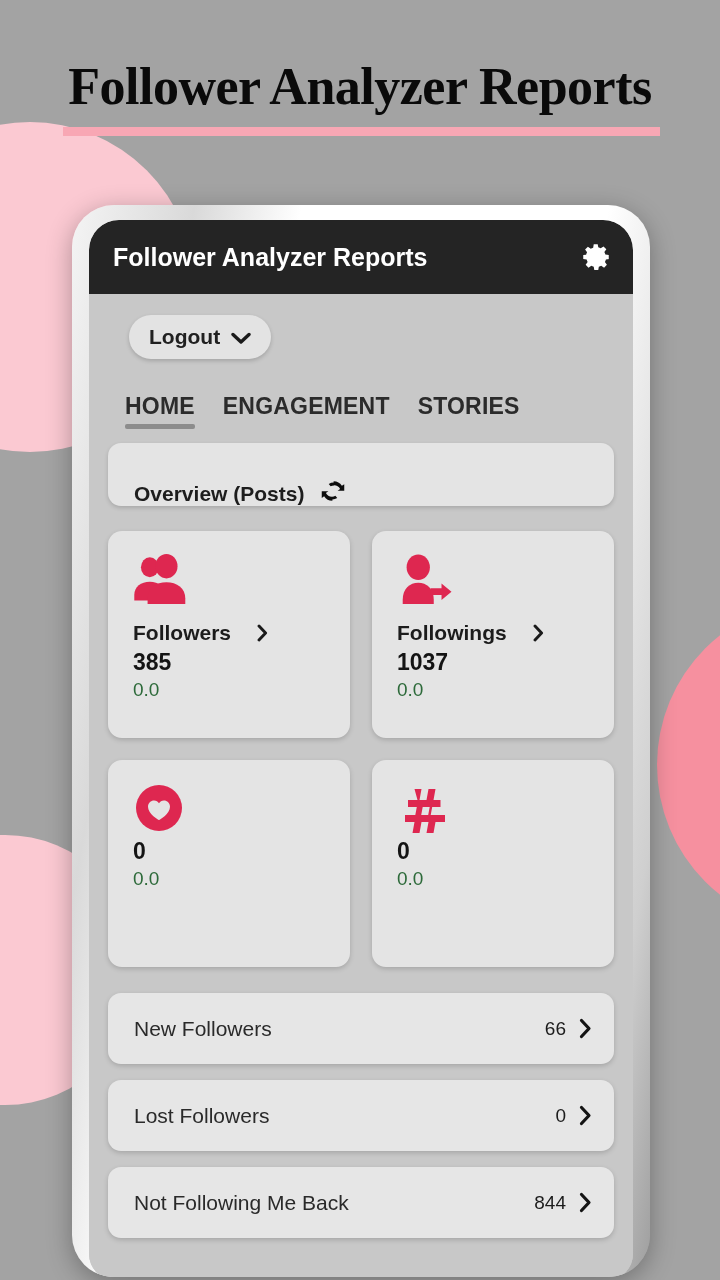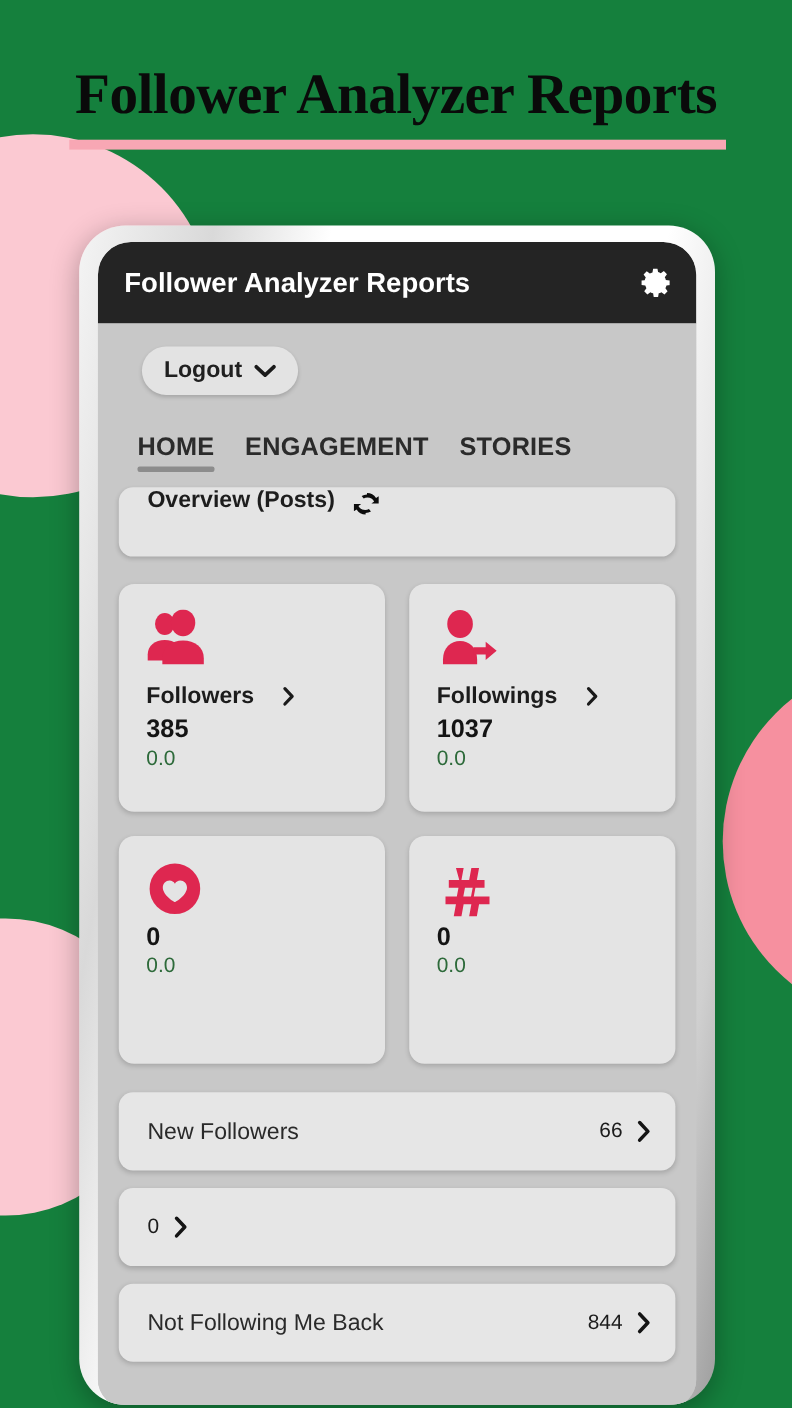--- a/index.html
+++ b/index.html
@@ -9,21 +9,21 @@
     height: 1280px;
     overflow: hidden;
     background: #ffffff;
     font-family: "Liberation Sans", sans-serif;
   }
 
   #page {
     position: relative;
     width: 720px;
     height: 1280px;
-    background: #15803d;
+    background: #a3a3a3;
     overflow: hidden;
   }
 
   
   .bg-circle { position: absolute; border-radius: 50%; }
   #circle-top-left {
     width: 330px; height: 330px;
     left: -135px; top: 122px;
     background: #FBC9D2;
   }
@@ -151,21 +151,21 @@
   }
 
   
   #overview-bar {
     margin: 14px 19px 0 19px;
     height: 63px;
     border-radius: 13px;
     background: #e4e4e4;
     box-shadow: 0 2px 4px rgba(0,0,0,0.16);
     display: flex;
-    align-items: flex-start;
+    align-items: flex-end;
     padding-left: 26px;
     gap: 14px;
     cursor: pointer;
   }
   #overview-label { font-size: 21px; font-weight: bold; color: #1d1d1d; }
   #refresh-icon { width: 30px; height: 30px; }
 
   
   #stats-grid {
     display: grid;
@@ -335,20 +335,21 @@
             <span class="list-row-label">New Followers</span>
             <span class="list-row-count">66</span>
             <span class="chev-right">
               <svg viewBox="0 0 13 21" width="13" height="21">
                 <path d="M2.5 2.5 L10 10.5 L2.5 18.5" stroke="#141414" stroke-width="3.2" fill="none" stroke-linecap="round" stroke-linejoin="round"></path>
               </svg>
             </span>
           </div>
 
           <div class="list-row">
+            <span class="list-row-label">Lost Followers</span>
             <span class="list-row-count">0</span>
             <span class="chev-right">
               <svg viewBox="0 0 13 21" width="13" height="21">
                 <path d="M2.5 2.5 L10 10.5 L2.5 18.5" stroke="#141414" stroke-width="3.2" fill="none" stroke-linecap="round" stroke-linejoin="round"></path>
               </svg>
             </span>
           </div>
 
           <div class="list-row">
             <span class="list-row-label">Not Following Me Back</span>

